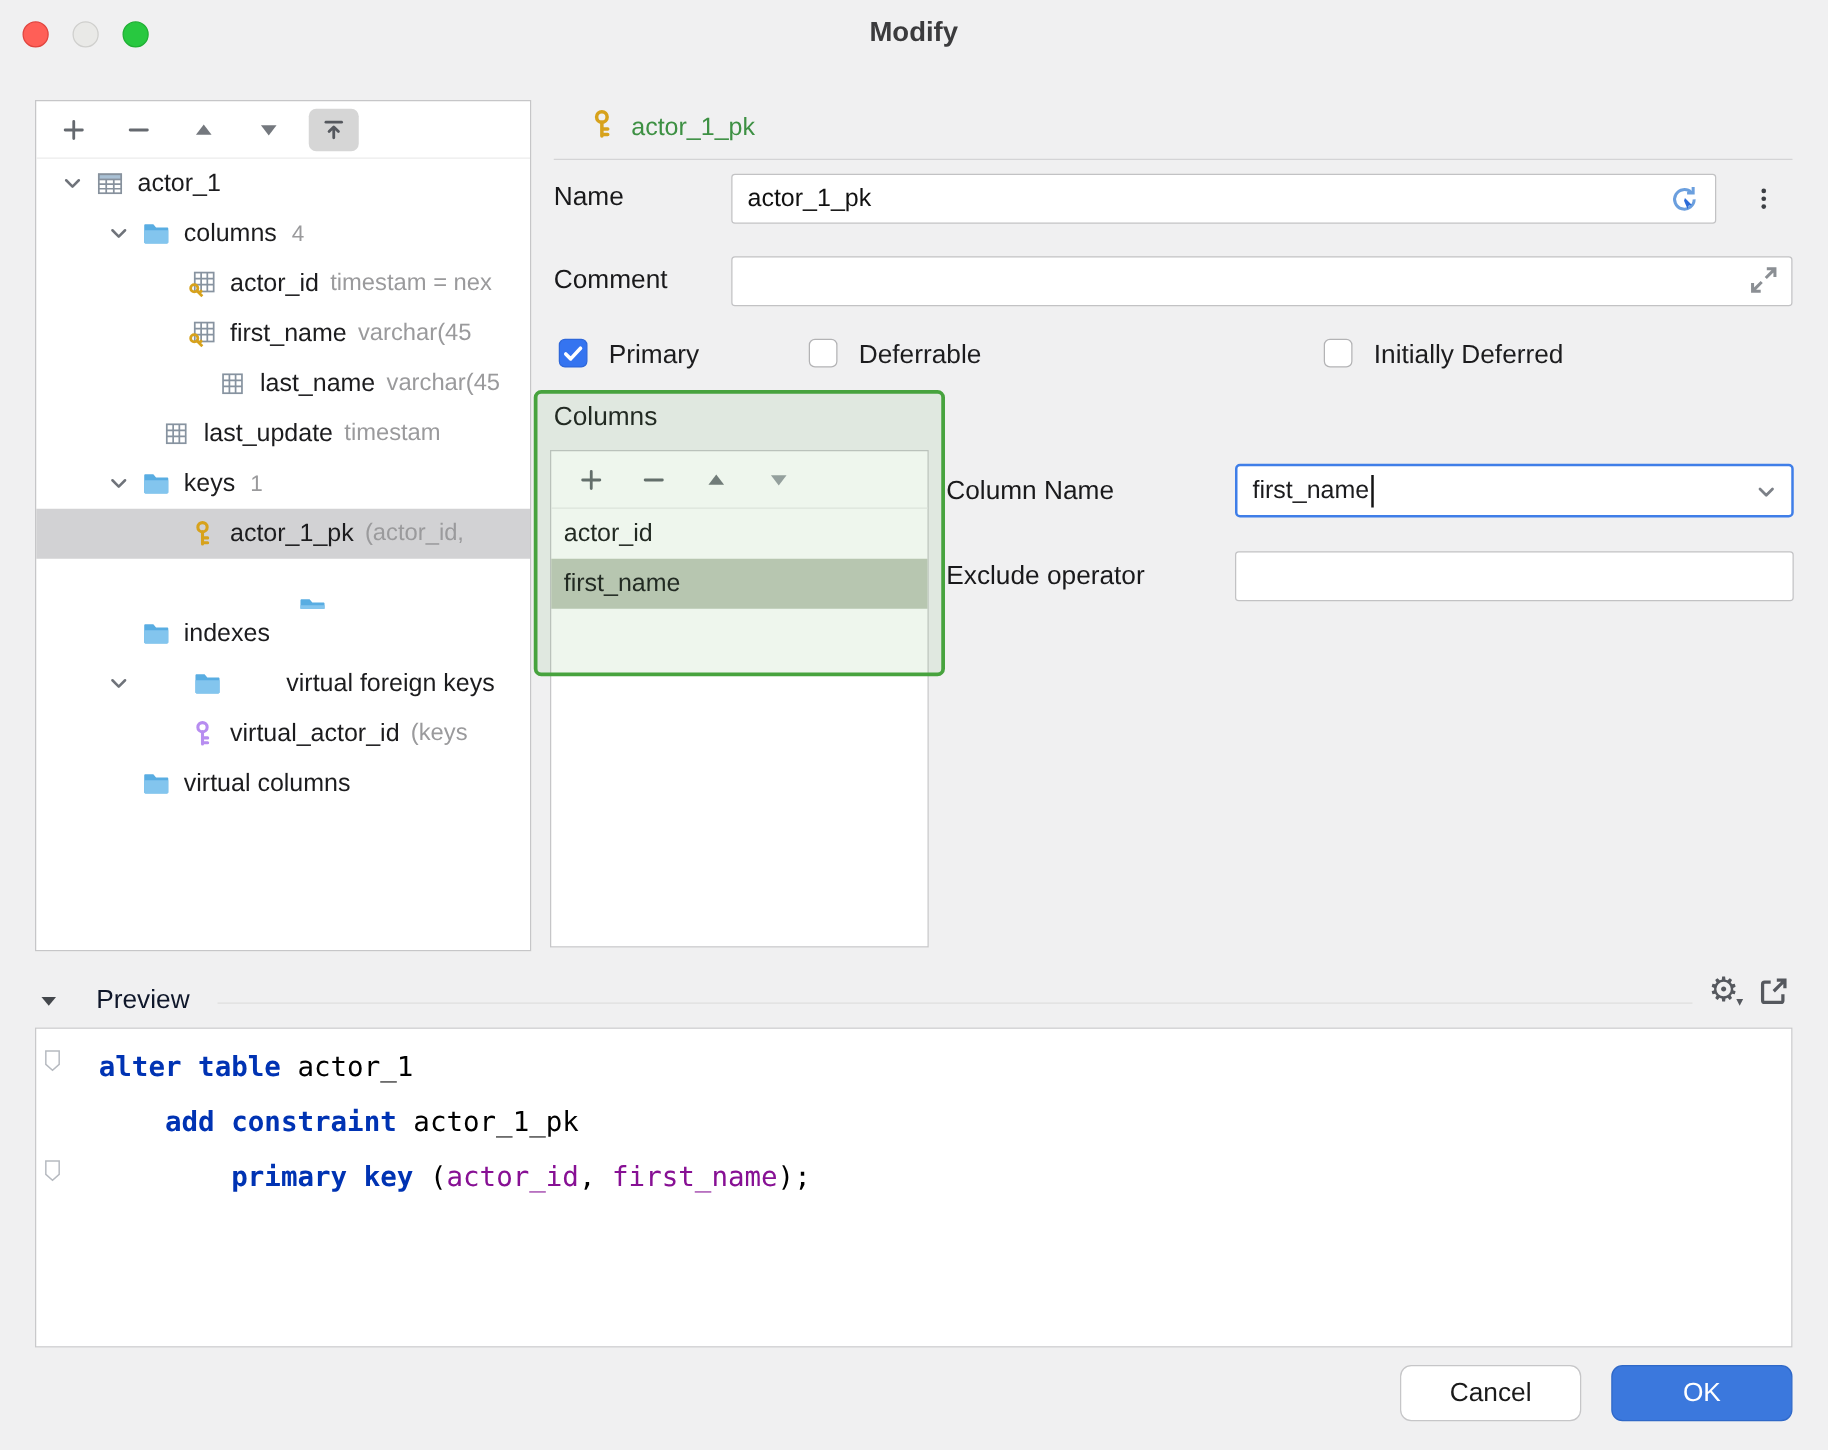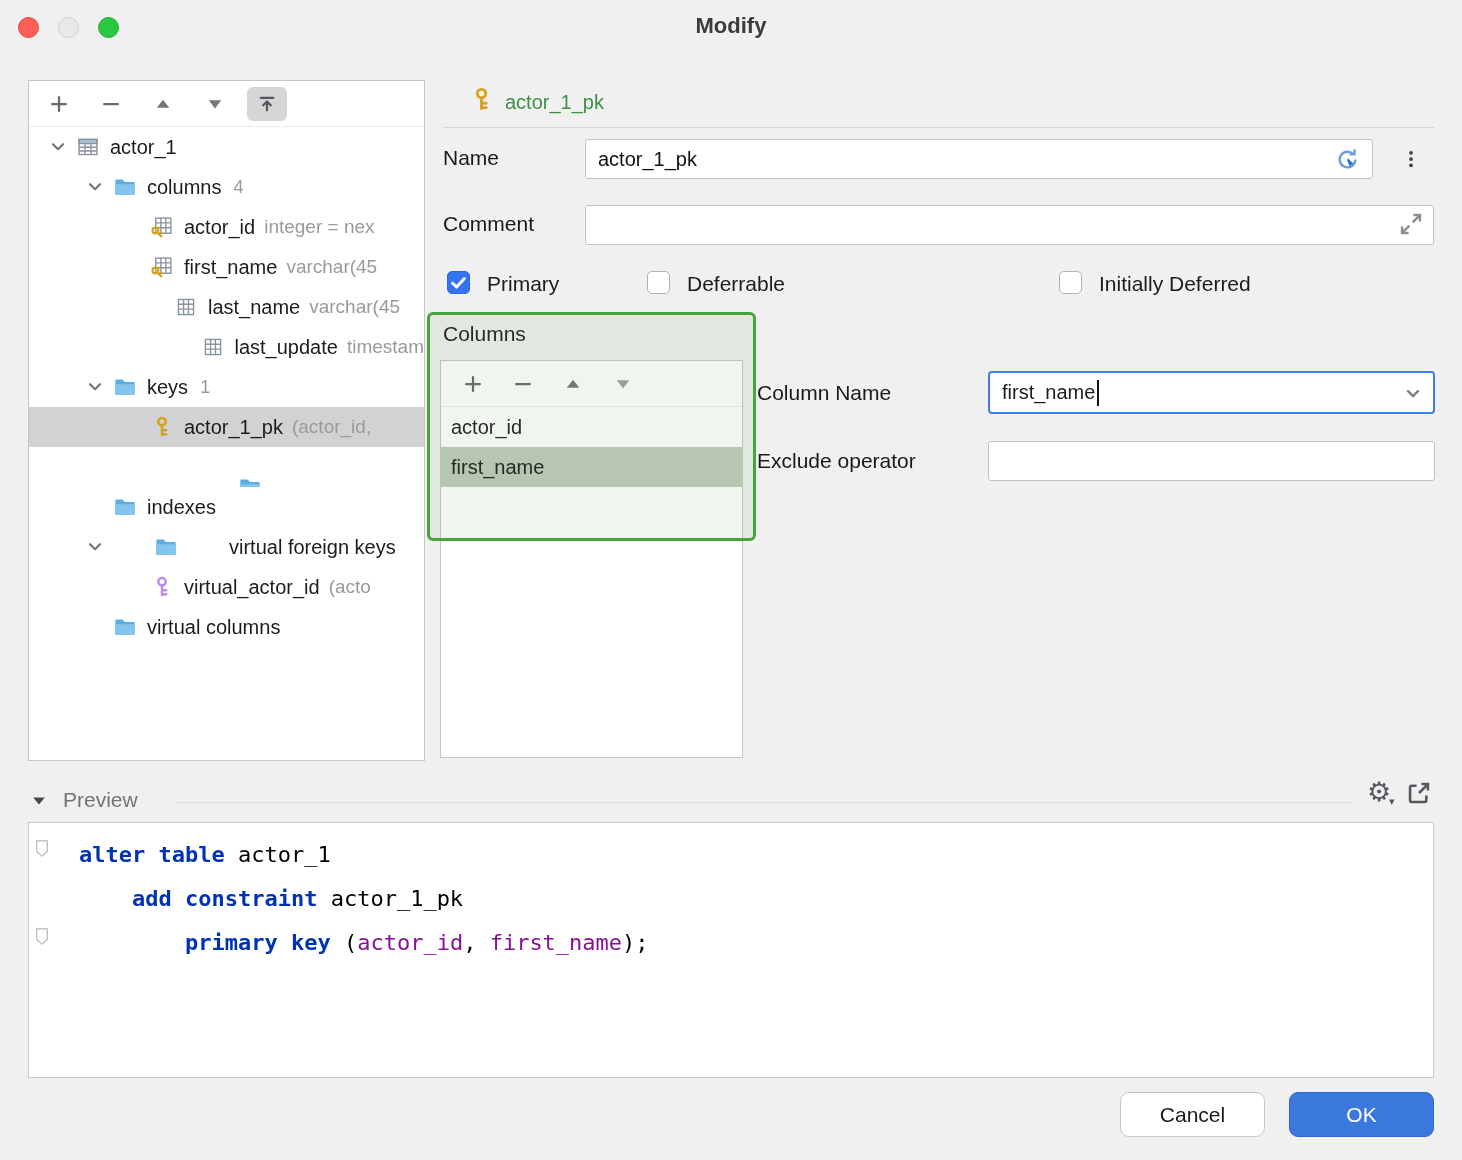--- a/index.html
+++ b/index.html
@@ -73,21 +73,21 @@
   #green-overlay{position:absolute;left:427px;top:312px;width:329px;height:229px;border:3px solid #47a33e;border-radius:6px;background:rgba(90,170,80,0.10);pointer-events:none;z-index:6}
 
   #colname-combo{position:absolute;left:988px;top:371px;width:447px;height:43px;background:#fff;border:2px solid #3f7ee8;border-radius:4px;display:flex;align-items:center;padding:0 40px 0 12px;font-size:20px;cursor:text}
   .caret{display:inline-block;width:2px;height:26px;background:#141414;margin-left:2px}
   #combo-chev{position:absolute;right:10px;top:10px;width:20px;height:20px}
   #combo-chev svg{width:20px;height:20px}
 
   
   #preview-tri{position:absolute;left:31px;top:794px;width:16px;height:14px;cursor:pointer}
   #preview-tri svg{width:16px;height:14px}
-  #preview-label{position:absolute;left:63px;top:788px;font-size:21px;color:#737373}
+  #preview-label{position:absolute;left:77px;top:788px;font-size:21px;color:#0f172a}
   #preview-divider{position:absolute;left:174px;top:802px;width:1180px;height:1px;background:#dedede}
   #gear-btn{position:absolute;left:1364px;top:776px;width:30px;height:32px;font-size:27px;color:#55585e;line-height:32px;text-align:center;cursor:pointer}
   #gear-caret{position:absolute;left:1389px;top:795px;font-size:11px;color:#55585e}
   #export-btn{position:absolute;left:1406px;top:780px;width:26px;height:26px;cursor:pointer}
   #export-btn svg{width:26px;height:26px}
 
   #code-panel{position:absolute;left:28px;top:822px;width:1406px;height:256px;background:#fff;border:1px solid #c9c9cb}
   .fold{position:absolute;left:5px;width:16px;height:19px}
   .fold svg{width:16px;height:19px}
   #fold-1{top:16px}
@@ -176,21 +176,21 @@
         <span class="chev"></span>
         <span class="ticon">
           <svg viewBox="0 0 16 16">
             <rect x="3.5" y="1.5" width="11" height="11" fill="#fff" stroke="#8793a0"></rect>
             <path d="M3.5 5h11M3.5 8.5h11M7.2 1.5v11M10.8 1.5v11" stroke="#8793a0" fill="none"></path>
             <circle cx="3.2" cy="10.6" r="2.1" fill="none" stroke="#d7a21c" stroke-width="1.6"></circle>
             <path d="M4.7 12.1 7.9 15.3M6.4 13.1l1.3-1.3" stroke="#d7a21c" stroke-width="1.6" fill="none"></path>
           </svg>
         </span>
         <span class="tlabel">actor_id</span>
-        <span class="tdetail">integer = nex</span>
+        <span class="tdetail">timestam = nex</span>
       </div>
       <div class="tree-row" style="padding-left: 94px;">
         <span class="chev"></span>
         <span class="ticon">
           <svg viewBox="0 0 16 16">
             <rect x="3.5" y="1.5" width="11" height="11" fill="#fff" stroke="#8793a0"></rect>
             <path d="M3.5 5h11M3.5 8.5h11M7.2 1.5v11M10.8 1.5v11" stroke="#8793a0" fill="none"></path>
             <circle cx="3.2" cy="10.6" r="2.1" fill="none" stroke="#d7a21c" stroke-width="1.6"></circle>
             <path d="M4.7 12.1 7.9 15.3M6.4 13.1l1.3-1.3" stroke="#d7a21c" stroke-width="1.6" fill="none"></path>
           </svg>
@@ -202,21 +202,21 @@
         <span class="chev"></span>
         <span class="ticon">
           <svg viewBox="0 0 16 16">
             <rect x="2.5" y="2.5" width="11" height="11" fill="#fff" stroke="#8793a0"></rect>
             <path d="M2.5 6h11M2.5 9.5h11M6.2 2.5v11M9.8 2.5v11" stroke="#8793a0" fill="none"></path>
           </svg>
         </span>
         <span class="tlabel">last_name</span>
         <span class="tdetail">varchar(45</span>
       </div>
-      <div class="tree-row" style="padding-left: 55px; justify-content: flex-end;">
+      <div class="tree-row" style="padding-left: 73px;">
         <span class="chev"></span>
         <span class="ticon">
           <svg viewBox="0 0 16 16">
             <rect x="2.5" y="2.5" width="11" height="11" fill="#fff" stroke="#8793a0"></rect>
             <path d="M2.5 6h11M2.5 9.5h11M6.2 2.5v11M9.8 2.5v11" stroke="#8793a0" fill="none"></path>
           </svg>
         </span>
         <span class="tlabel">last_update</span>
         <span class="tdetail">timestam</span>
       </div>
@@ -283,21 +283,21 @@
       </div>
       <div class="tree-row" style="padding-left: 94px;">
         <span class="chev"></span>
         <span class="ticon">
           <svg viewBox="0 0 16 16">
             <circle cx="8" cy="4.2" r="2.7" fill="none" stroke="#b78df0" stroke-width="1.8"></circle>
             <path d="M8 6.9v7M8 10.4h3M8 13.2h3" stroke="#b78df0" stroke-width="1.8" stroke-linecap="round" fill="none"></path>
           </svg>
         </span>
         <span class="tlabel">virtual_actor_id</span>
-        <span class="tdetail">(acto</span>
+        <span class="tdetail">(keys</span>
       </div>
       <div class="tree-row" style="padding-left: 57px;">
         <span class="chev"></span>
         <span class="ticon">
           <svg viewBox="0 0 16 16">
             <path d="M1 3.2c0-.4.3-.7.7-.7h4.6l1.6 1.8h6.4c.4 0 .7.3.7.7v8c0 .4-.3.7-.7.7H1.7c-.4 0-.7-.3-.7-.7z" fill="#59ade2"></path>
             <path d="M1 6h14v7c0 .4-.3.7-.7.7H1.7c-.4 0-.7-.3-.7-.7z" fill="#83c5ee"></path>
           </svg>
         </span>
         <span class="tlabel">virtual columns</span>

